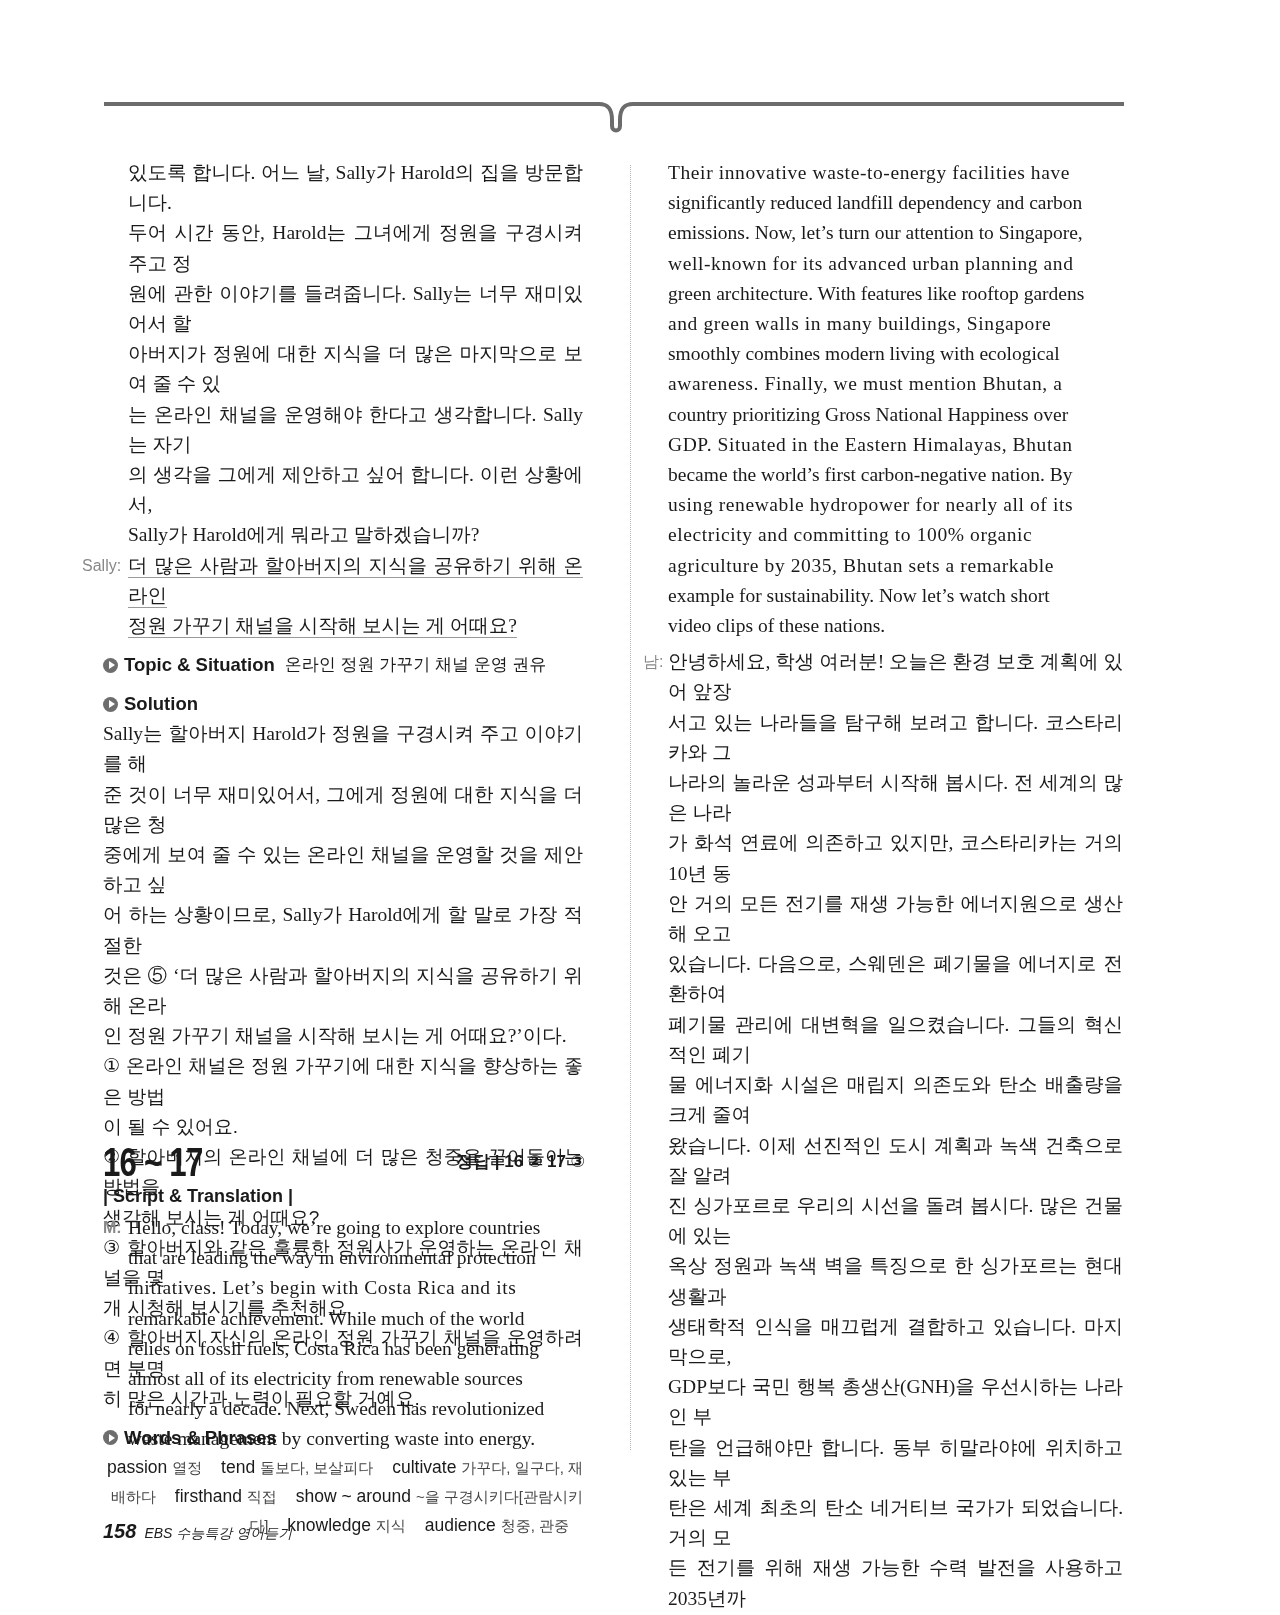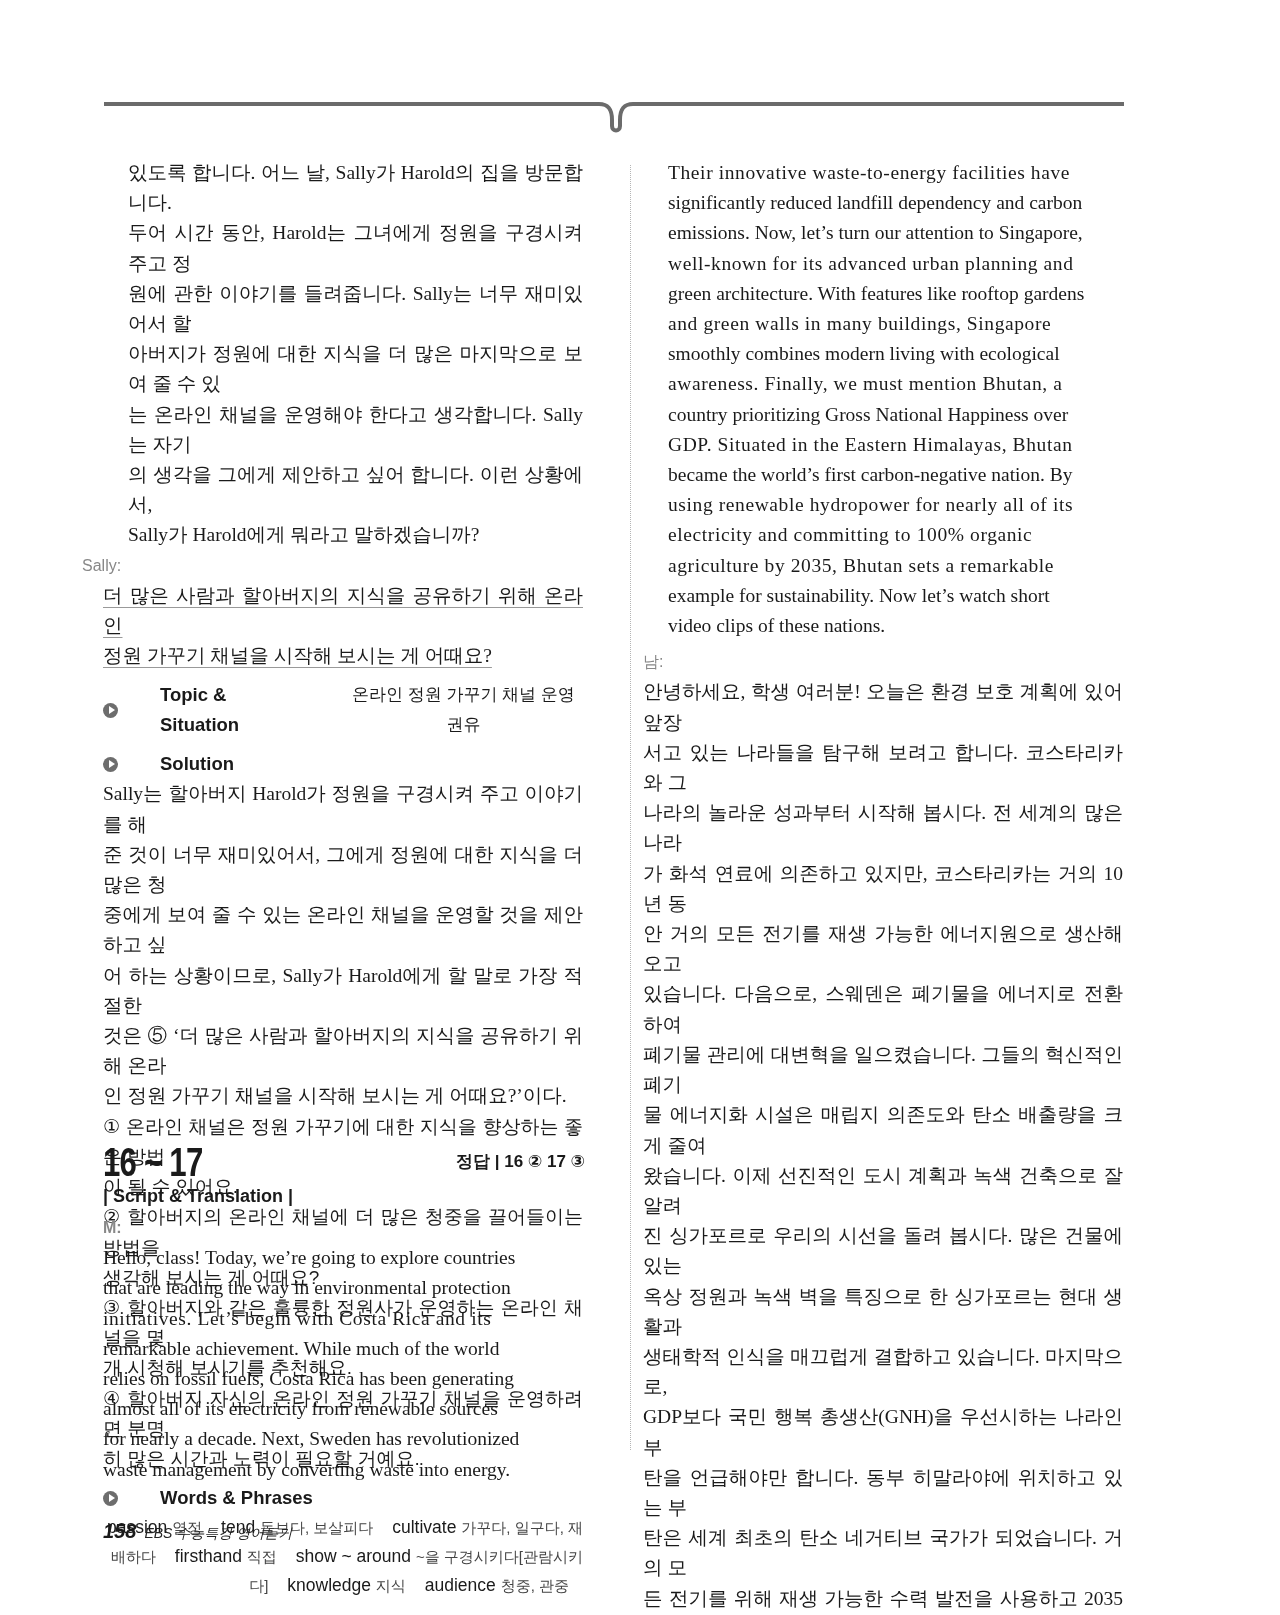--- a/index.html
+++ b/index.html
@@ -6,25 +6,25 @@
   body { width:1280px; height:1615px; position:relative; overflow:hidden; color:#1a1a1a; }
   .serif { font-family: "Liberation Serif", "DejaVu Serif", serif; }
   .sans { font-family: "Liberation Sans", "DejaVu Sans", sans-serif; }
   #top-rule { position:absolute; left:104px; top:100px; width:1020px; height:40px; }
   #col-divider { position:absolute; left:630px; top:165px; width:0; height:1285px; border-left:1px dotted #b5b5b5; }
   .col { position:absolute; top:158px; }
   #left-col { left:103px; width:480px; }
   #right-col { left:643px; width:480px; }
   .p { font-size:19.5px; line-height:30.2px; text-align:justify; margin:0; }
   .indent { padding-left:25px; }
-  .speaker-row { display:flex;flex-direction:column; }
+  .speaker-row { display:flex; }
   .speaker { font-family:"Liberation Sans","DejaVu Sans",sans-serif; color:#888; font-size:16px; line-height:30.2px; width:25px; flex:none; white-space:nowrap; }
   .speaker.wide { width:46px; margin-left:-21px; }
   .underline { text-decoration: underline; text-decoration-color:#999; text-underline-offset:5px; }
-  .sec-head { display:flex; align-items:center; margin-top:9px; font-family:"Liberation Sans","DejaVu Sans",sans-serif; font-weight:bold; font-size:18.5px; line-height:30px;gap:36px; }
+  .sec-head { display:flex; align-items:center; margin-top:9px; font-family:"Liberation Sans","DejaVu Sans",sans-serif; font-weight:bold; font-size:18.5px; line-height:30px; }
   .sec-head .bullet { width:15px; height:15px; border-radius:50%; background:#6d6d6d; display:inline-flex; align-items:center; justify-content:center; margin-right:6px; flex:none; }
   .sec-head .bullet::after { content:""; border-left:6px solid #fff; border-top:4px solid transparent; border-bottom:4px solid transparent; margin-left:2px; }
   .sec-head .sub { font-weight:normal; font-size:17px; margin-left:10px;text-align:center; }
   .wp { font-family:"Liberation Sans","DejaVu Sans",sans-serif; font-size:17.5px; line-height:29px;text-align:right; }
   .wp .ko { font-size:15px; color:#444; margin-right:14px; }
   .choice { font-size:19px; line-height:30.2px; margin:0; text-align:justify; }
   .qnum { position:absolute; left:103px; top:1140px; font-family:"Liberation Sans","DejaVu Sans",sans-serif; font-weight:bold; font-size:40px; letter-spacing:-1px; transform:scaleX(0.78); transform-origin:left; }
   .answer { position:absolute; left:455px; top:1150px; width:130px; text-align:right; font-family:"Liberation Sans","DejaVu Sans",sans-serif; font-size:17px; font-weight:bold; }
   .script-title { position:absolute; left:103px; top:1186px; font-family:"Liberation Sans","DejaVu Sans",sans-serif; font-weight:bold; font-size:18px; }
   #script-block { position:absolute; left:103px; top:1213px; width:480px; }

